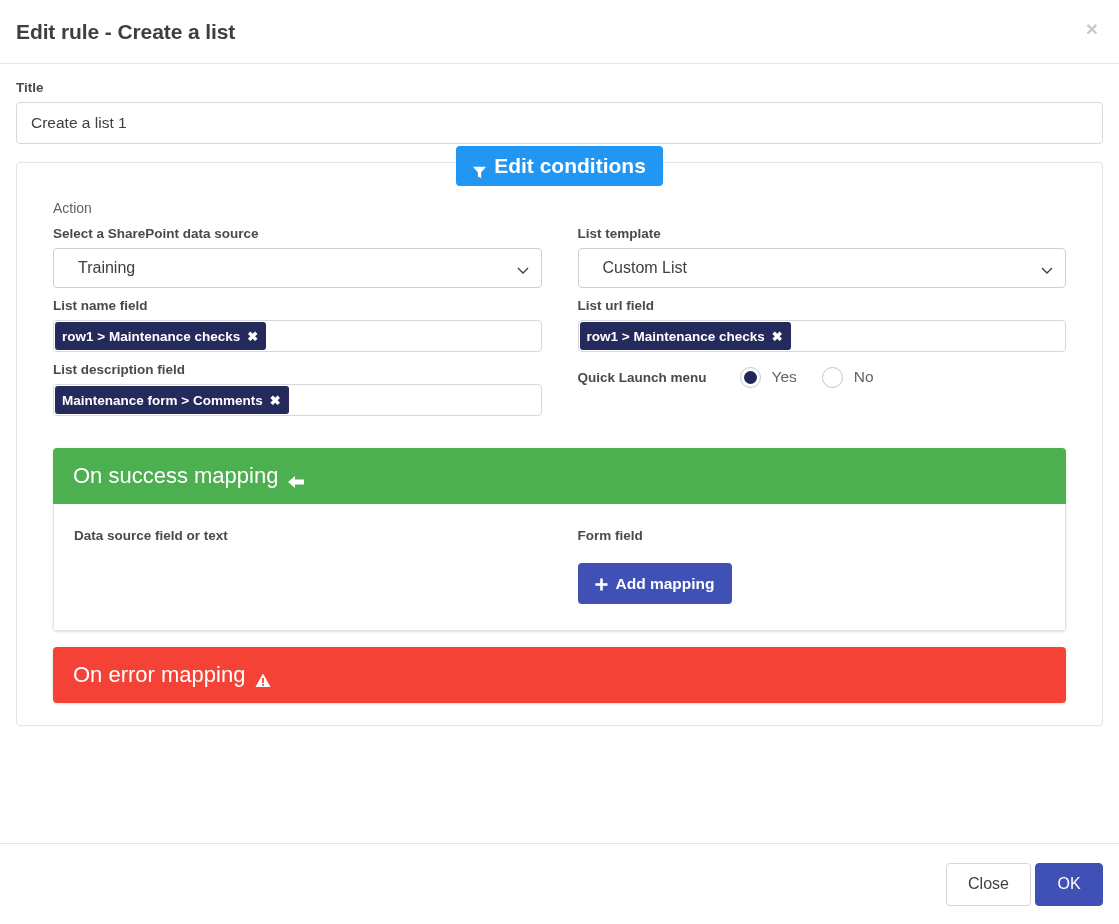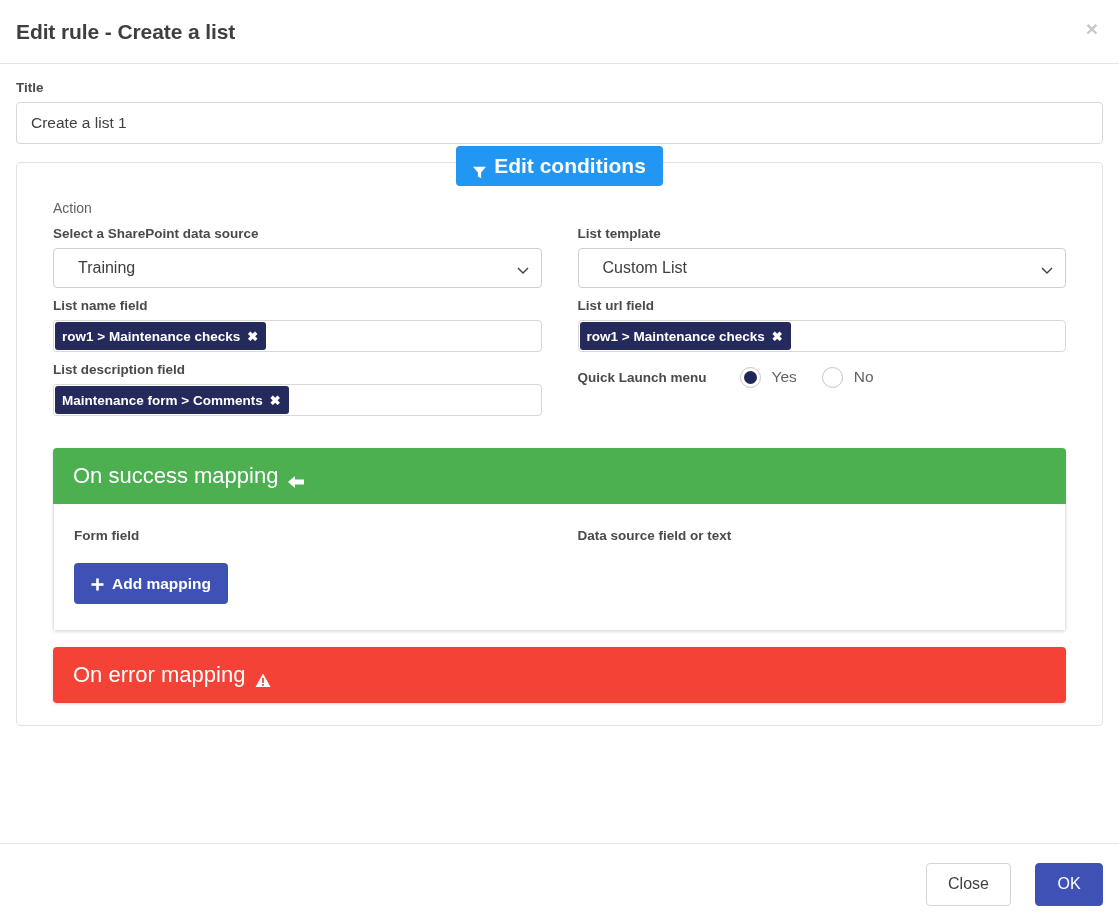--- a/index.html
+++ b/index.html
@@ -276,21 +276,21 @@
 
   .map-card.error-card { margin-top: 16px; box-shadow: 0 1px 3px rgba(0,0,0,0.14); }
 
   
   .modal-footer {
     flex: 0 0 81px;
     border-top: 1px solid #e6e6e6;
     display: flex;
     align-items: center;
     justify-content: flex-end;
-    gap: 24px;
+    gap: 4px;
     padding: 0 16px;
   }
   .btn-close {
     background: #fff;
     border: 1px solid #d5d5d5;
     border-radius: 4px;
     height: 43px;
     min-width: 85px;
     padding: 0 18px;
     font-size: 16px;
@@ -416,33 +416,33 @@
           <span>On success mapping</span>
           <span class="icon-arrow-left">
             <svg viewBox="0 0 16 14" width="16" height="14" aria-hidden="true">
               <polygon points="0,7 7,1 7,4.5 16,4.5 16,9.5 7,9.5 7,13" fill="#ffffff"></polygon>
             </svg>
           </span>
         </div>
         <div class="map-body">
           <div class="map-cols">
             <div>
+              <div class="map-col-label">Data source field or text</div>
+            </div>
+            <div>
               <div class="map-col-label">Form field</div>
               <button class="btn-add-mapping">
                 <span class="icon-plus">
                   <svg viewBox="0 0 14 14" width="13" height="13" aria-hidden="true">
                     <rect x="5.6" y="0.5" width="2.8" height="13" fill="#ffffff"></rect>
                     <rect x="0.5" y="5.6" width="13" height="2.8" fill="#ffffff"></rect>
                   </svg>
                 </span>
                 <span>Add mapping</span>
               </button>
-            </div>
-            <div>
-              <div class="map-col-label">Data source field or text</div>
             </div>
           </div>
         </div>
       </div>
 
       <div class="map-card error-card">
         <div class="map-head error">
           <span>On error mapping</span>
           <span class="icon-warning">
             <svg viewBox="0 0 16 15" width="16" height="15" aria-hidden="true">

